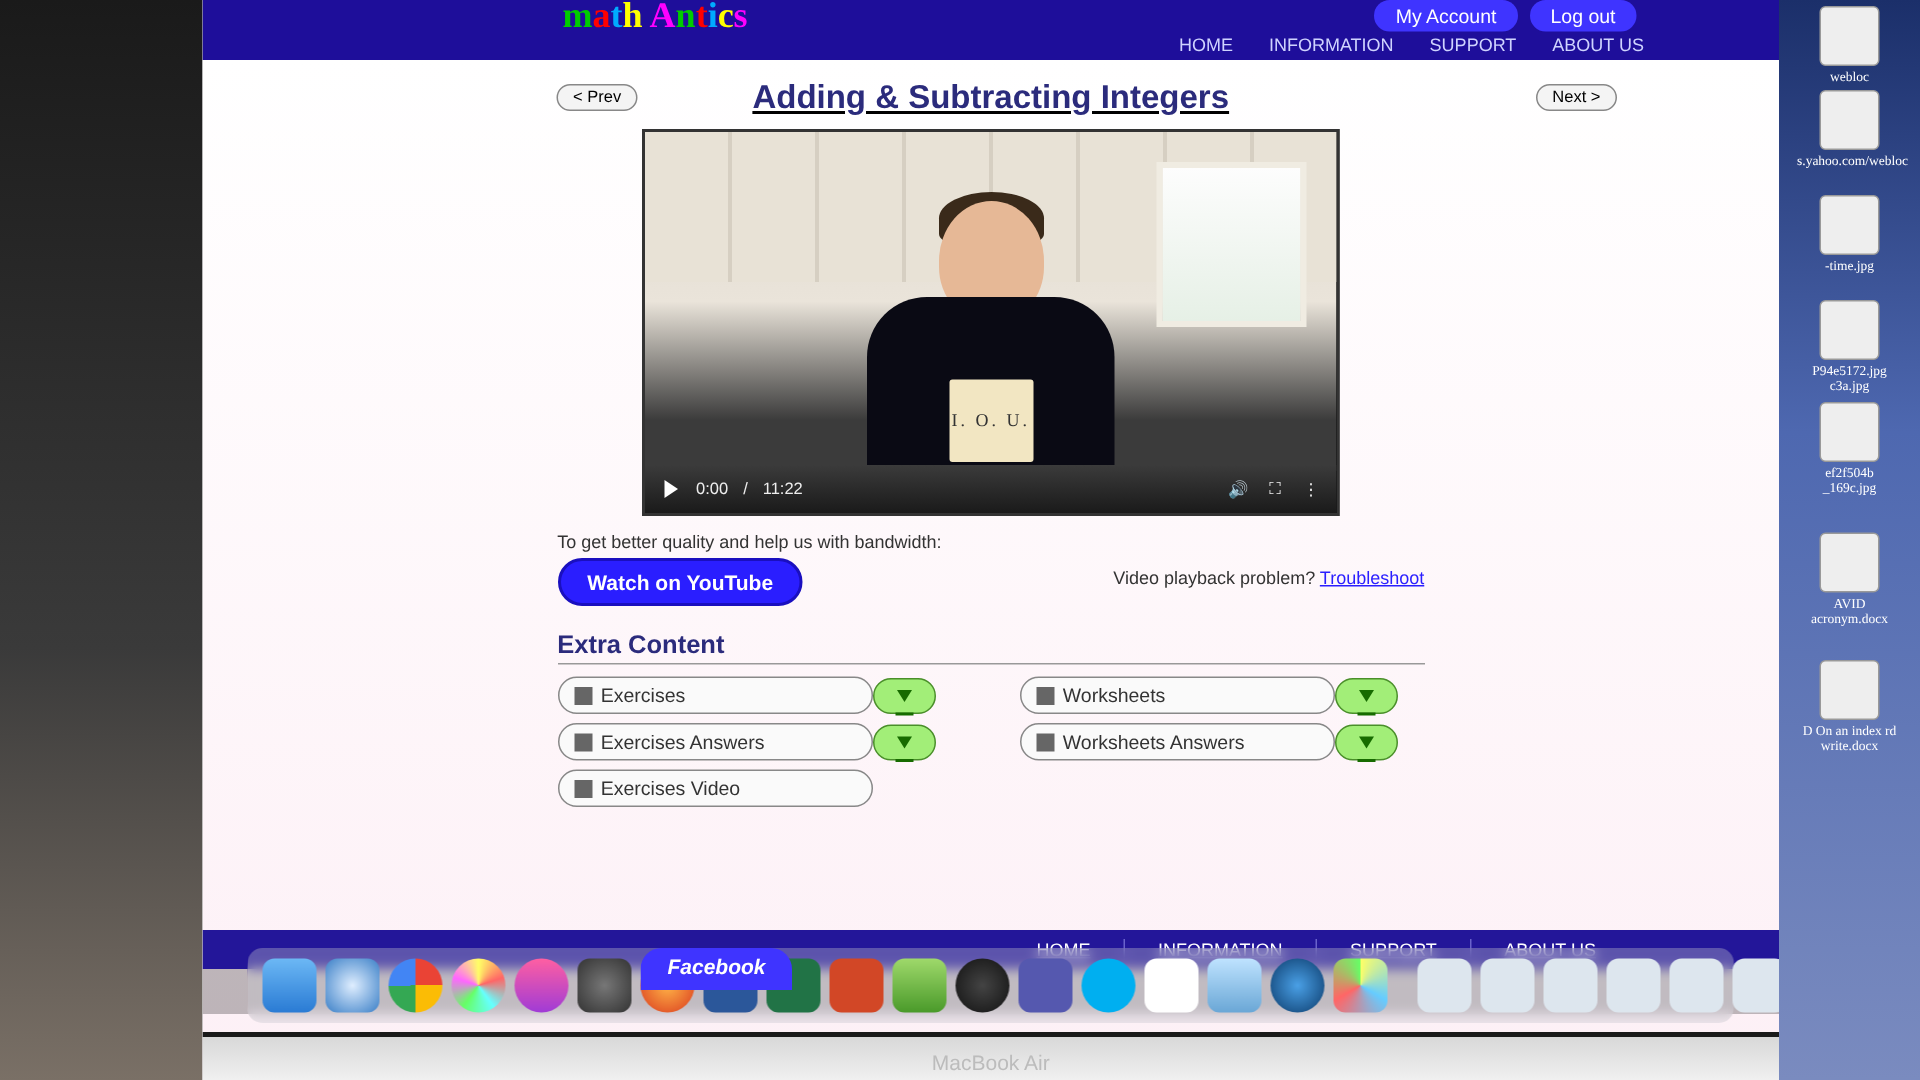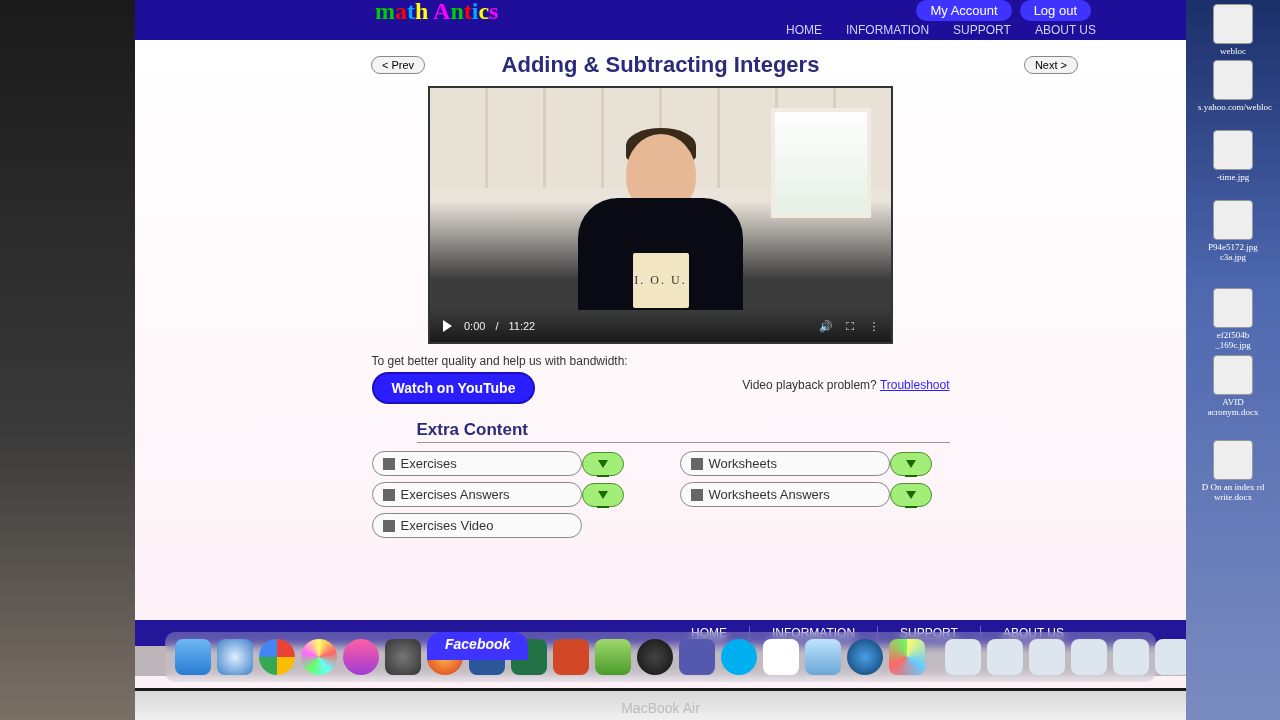--- a/index.html
+++ b/index.html
@@ -25,21 +25,21 @@
 .logo span.m9 { color: #ffff00; } .logo span.m10 { color: #ff00ff; }
 
 .account-pills { position: absolute; right: 95px; top: 0; display: flex; gap: 8px; }
 .pill { background: #3f34ff; border-radius: 14px; padding: 3px 14px; font-size: 13px; cursor: pointer; }
 
 .nav-row { position: absolute; right: 90px; top: 23px; display: flex; gap: 24px; font-size: 12px; }
 .nav-row a { color: #cfd3ff; text-decoration: none; cursor: pointer; }
 
 
 .content { background: linear-gradient(180deg, #ffffff 0%, #fdf0f6 100%); height: calc(100% - 40px); position: relative; }
-.title-row { padding-top: 12px; display: flex; justify-content: center; align-items: center; position: relative; }
+.title-row { padding-top: 12px; display: flex; justify-content: center; align-items: center; position: relative; text-decoration: underline; }
 .title { font-size: 22px; font-weight: bold; color: #2b2b7c; }
 .nav-btn { position: absolute; top: 16px; border: 1px solid #888; background: #f4f4f4; border-radius: 12px; padding: 2px 10px; font-size: 11px; cursor: pointer; }
 .prev-btn { left: 236px; }
 .next-btn { right: 108px; }
 
 
 .video-wrap { width: 465px; height: 258px; margin: 8px auto 0; background: #000; border: 2px solid #333; position: relative; overflow: hidden; }
 .video-scene { position: absolute; inset: 0 0 28px 0; background: linear-gradient(#dcd6cc 0%, #eae4da 50%, #3b3b3b 85%); }
 .person { position: absolute; left: 50%; transform: translateX(-50%); bottom: 0; width: 180px; height: 190px; }
 .person .head { width: 70px; height: 80px; background: #e6b896; border-radius: 50% 50% 45% 45%; margin: 0 auto; position: relative; top: 10px; }
@@ -54,21 +54,21 @@
 .vc-spacer { flex: 1; }
 .play-tri { width: 0; height: 0; border-left: 9px solid #fff; border-top: 6px solid transparent; border-bottom: 6px solid transparent; }
 
 
 .below-video { width: 578px; margin: 10px auto 0; }
 .hint-text { font-size: 12px; color: #333; }
 .watch-btn { display: inline-block; margin-top: 4px; background: #2a1eff; color: #fff; font-weight: bold; font-size: 14px; padding: 6px 18px; border-radius: 16px; border: 2px solid #1a0fbf; cursor: pointer; }
 .troubleshoot-row { float: right; font-size: 12px; color: #333; margin-top: 10px; }
 .troubleshoot-row a { color: #2a1eff; text-decoration: underline; cursor: pointer; }
 
-.extra-heading { clear: both; margin-top: 16px; font-size: 17px; color: #2b2b7c; font-weight: bold; border-bottom: 1px solid #999; padding-bottom: 2px; margin-left: 45px; }
+.extra-heading { clear: both; margin-top: 16px; font-size: 17px; color: #2b2b7c; font-weight: bold; border-bottom: 1px solid #999; padding-bottom: 2px; }
 .extra-grid { display: grid; grid-template-columns: 210px 48px 50px 210px 48px; row-gap: 6px; margin-top: 8px; align-items: center; }
 .extra-item { border: 1px solid #888; border-radius: 14px; padding: 4px 10px; font-size: 13px; color: #333; display: flex; align-items: center; gap: 6px; cursor: pointer; background: #fafafa; }
 .doc-icon { width: 12px; height: 12px; background: #666; display: inline-block; }
 .dl-btn { width: 42px; height: 24px; background: #a2ee78; border: 1px solid #4a8f2a; border-radius: 12px; display: flex; align-items: center; justify-content: center; cursor: pointer; }
 .dl-arrow { width: 0; height: 0; border-top: 8px solid #176b00; border-left: 5px solid transparent; border-right: 5px solid transparent; position: relative; }
 .dl-arrow::after { content: ""; position: absolute; width: 12px; height: 2px; background: #176b00; left: -6px; top: 7px; }
 
 
 .footer { position: absolute; left: 0; right: 0; bottom: 74px; height: 26px; background: #231699; display: flex; align-items: center; justify-content: flex-end; padding-right: 100px; gap: 0; font-size: 12px; }
 .footer a { color: #fff; text-decoration: underline; padding: 0 22px; border-right: 1px solid #6a62cc; cursor: pointer; }
@@ -237,16 +237,16 @@
       <div class="bezel-text">MacBook Air</div>
     </div>
   </div>
 </div>
 
 <div class="right-margin">
   <div class="desktop-icon" style="top:4px;left:12px"><div class="icon-thumb"></div><span>webloc</span></div>
   <div class="desktop-icon" style="top:60px;left:12px"><div class="icon-thumb"></div><span>s.yahoo.com/webloc</span></div>
   <div class="desktop-icon" style="top:130px;left:12px"><div class="icon-thumb"></div><span>-time.jpg</span></div>
   <div class="desktop-icon" style="top:200px;left:12px"><div class="icon-thumb"></div><span>P94e5172.jpg c3a.jpg</span></div>
-  <div class="desktop-icon" style="top:288px;left:12px"><div class="icon-thumb"></div><span>ef2f504b _169c.jpg</span></div>
+  <div class="desktop-icon" style="top:268px;left:12px"><div class="icon-thumb"></div><span>ef2f504b _169c.jpg</span></div>
   <div class="desktop-icon" style="top:355px;left:12px"><div class="icon-thumb"></div><span>AVID acronym.docx</span></div>
   <div class="desktop-icon" style="top:440px;left:12px"><div class="icon-thumb"></div><span>D On an index rd write.docx</span></div>
 </div>
 
 </body></html>

